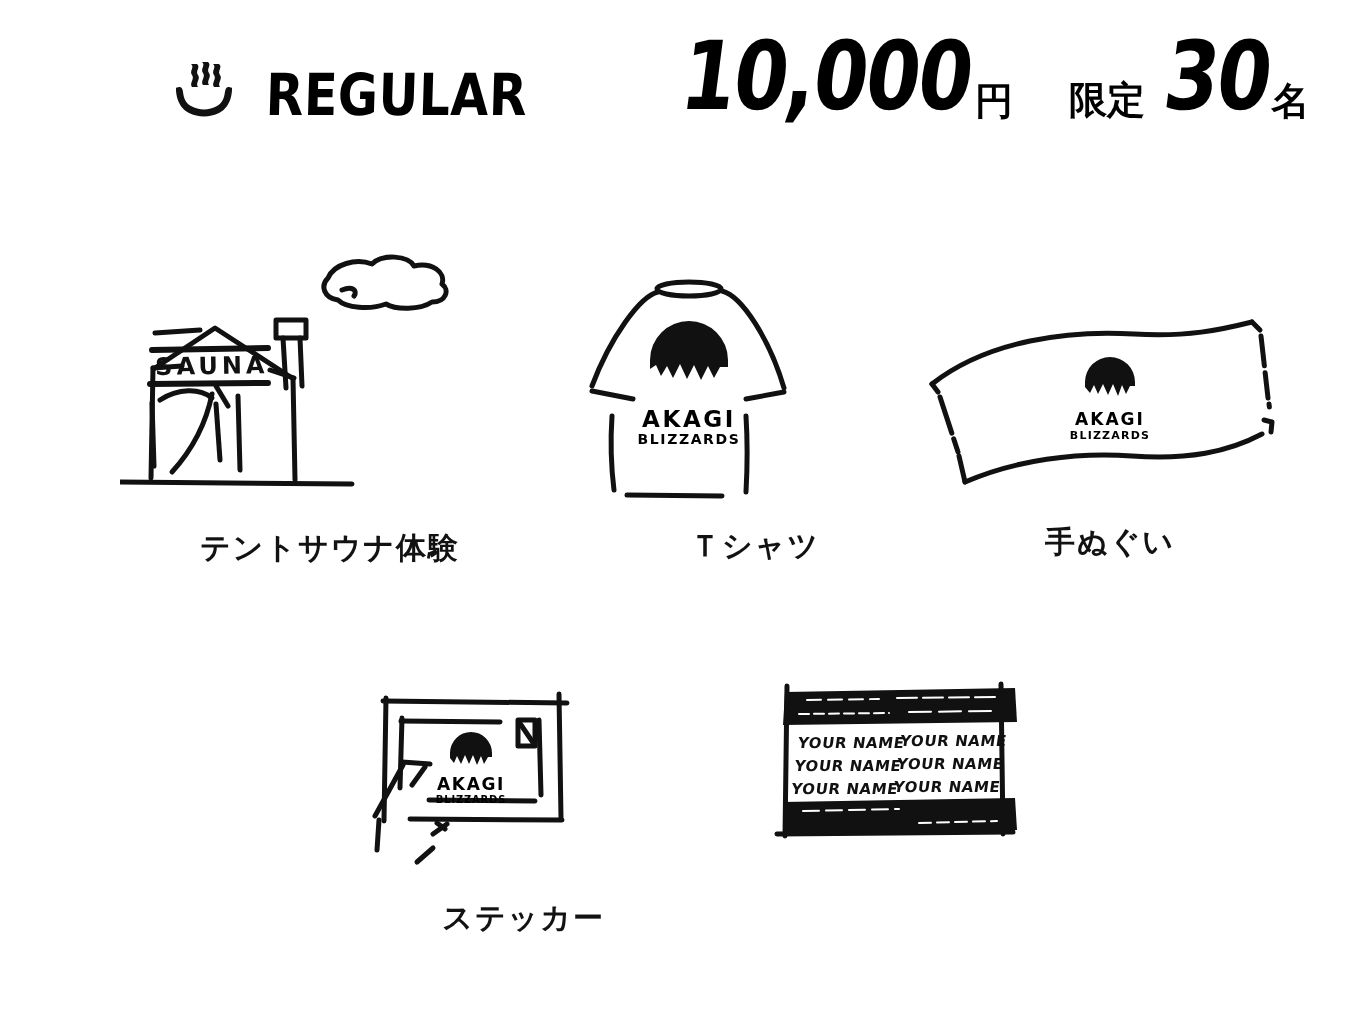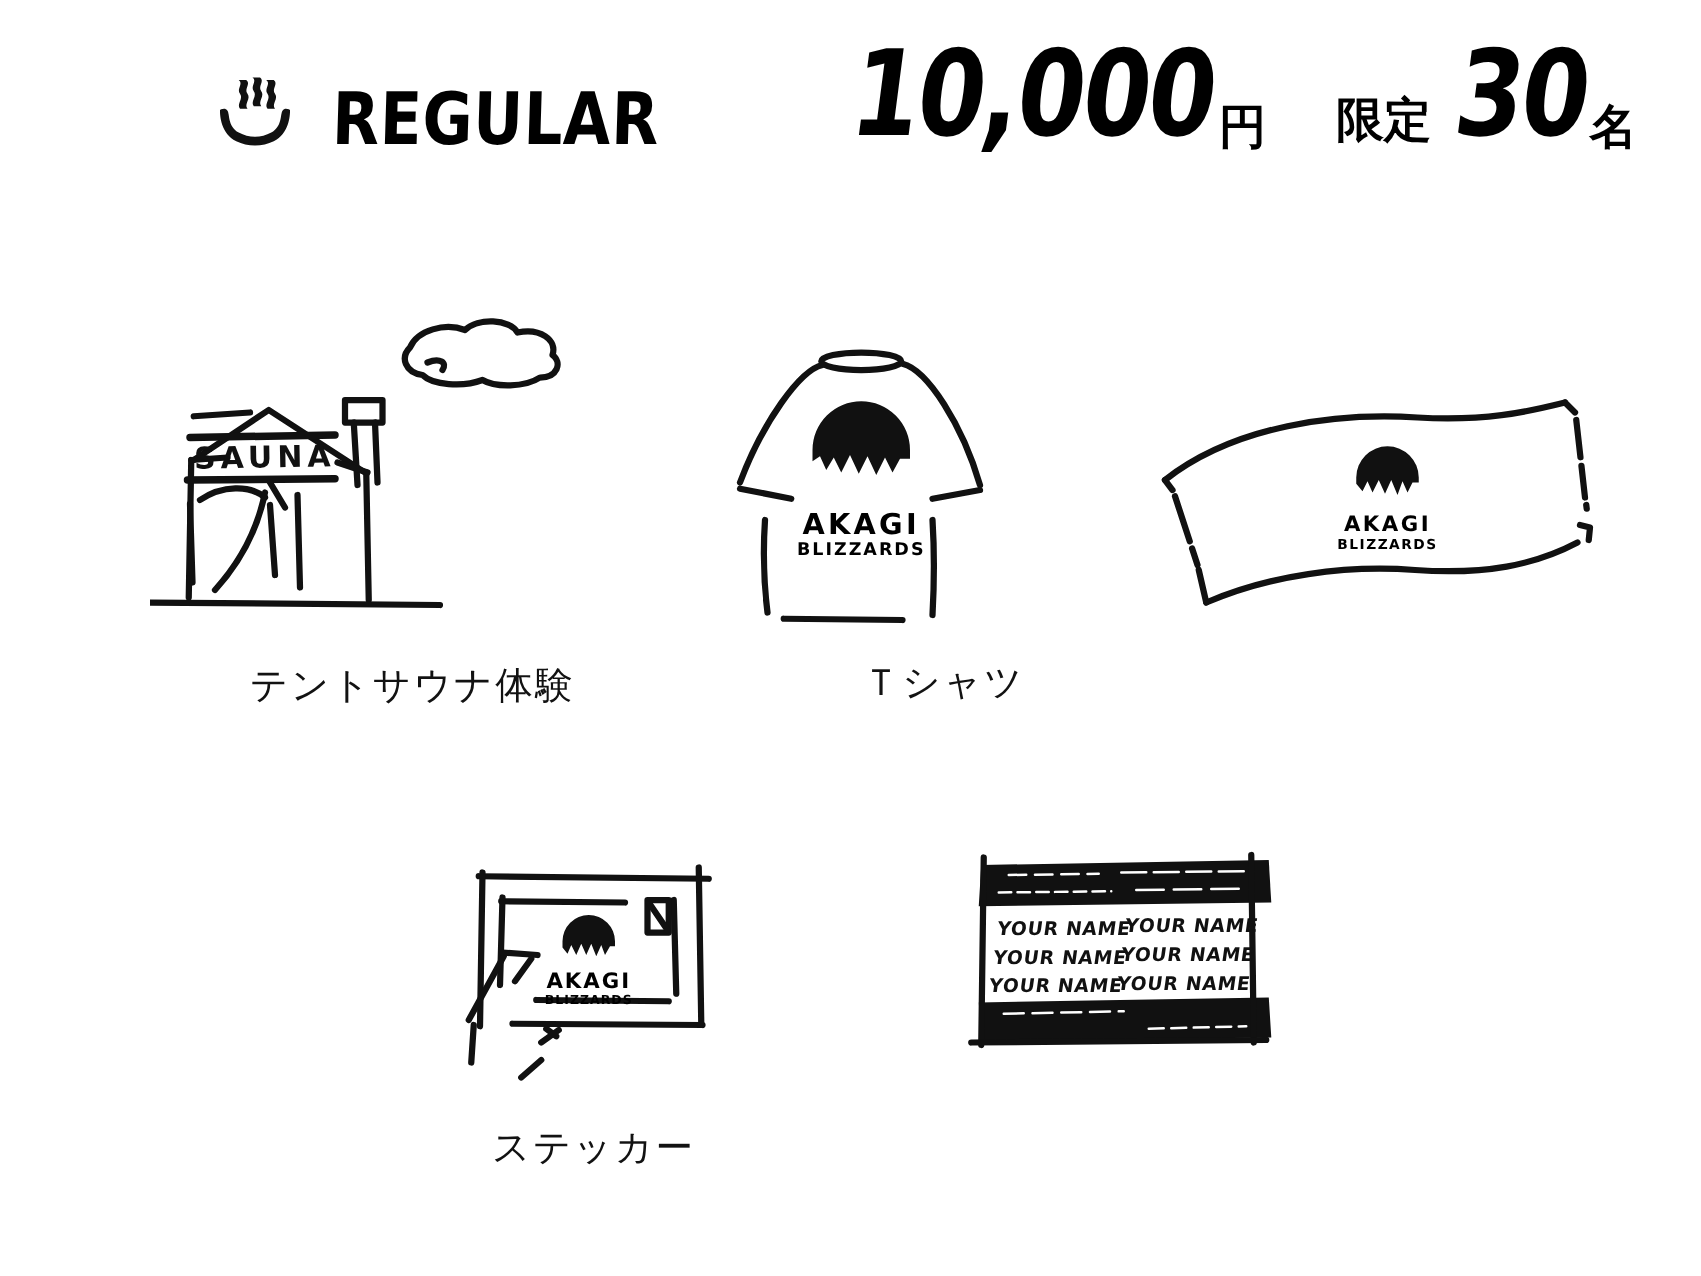--- a/index.html
+++ b/index.html
@@ -74,21 +74,21 @@
   }
   .unit {
     font-family: "DejaVu Sans", sans-serif;
     font-weight: 700;
     font-size: 38px;
     line-height: 1;
     padding-bottom: 4px;
     margin-left: 10px;
   }
   #limit-label {
-    font-family: Liberation Mono, monospace;
+    font-family: Liberation Sans, sans-serif;
     font-weight: 700;
     font-size: 38px;
     line-height: 1;
     padding-bottom: 5px;
     margin-left: 56px;
   }
   #limit-count {
     margin-left: 14px;
   }
   #limit-unit {
@@ -103,37 +103,37 @@
     position: relative;
     display: block;
     margin: 0 auto;
   }
   .reward .caption {
     position: absolute;
     left: 0;
     width: 100%;
     text-align: center;
     font-family: "DejaVu Sans", sans-serif;
-    font-weight: 400;
+    font-weight: 700;
     font-size: 30px;
     letter-spacing: 2px;
     color: #121212;
     white-space: nowrap;
   }
 
   #reward-sauna   { left: 120px;  top: 228px; width: 420px; height: 360px; }
   #reward-tshirt  { left: 560px;  top: 268px; width: 260px; height: 320px; }
   #reward-tenugui { left: 910px;  top: 300px; width: 400px; height: 288px; }
   #reward-sticker { left: 345px;  top: 668px; width: 260px; height: 290px; }
   #reward-credit  { left: 745px;  top: 678px; width: 300px; height: 280px; }
 
   #reward-sauna   .caption { top: 300px; }
   #reward-tshirt  .caption { top: 258px; text-align: right; }
   #reward-tenugui .caption { top: 222px; }
-  #reward-sticker .caption { top: 230px; }
+  #reward-sticker .caption { top: 230px; text-align: right; }
   #reward-credit  .caption { top: 220px; }
 
   
   .brand-name {
     font-family: "DejaVu Sans", sans-serif;
     font-weight: 700;
     text-anchor: middle;
     fill: #000;
   }
 </style>
@@ -259,20 +259,21 @@
       </g>
 
       <g transform="translate(190 82)">
         <path d="M-25 0 A25 25 0 1 1 25 0
                  L25 4
                  L20 4 L16 12 L12 3 L8 14 L3 2 L-2 13 L-7 2 L-12 12 L-16 3 L-20 11 L-25 5 Z" fill="#111"></path>
       </g>
       <text class="brand-name" x="190" y="125" font-size="17" letter-spacing="2">AKAGI</text>
       <text class="brand-name" x="190" y="139" font-size="11" letter-spacing="1.2">BLIZZARDS</text>
     </svg>
+    <div class="caption">手ぬぐい</div>
   </div>
 
   <div class="reward" id="reward-sticker">
     <svg class="art" width="240" height="218" viewBox="0 0 240 218" aria-hidden="true">
       <g fill="none" stroke="#111" stroke-width="5" stroke-linecap="round" stroke-linejoin="round">
 
         <path d="M28 33 L212 35"></path>
         <path d="M31 30 L29 153"></path>
         <path d="M204 26 L206 150"></path>
         <path d="M55 151 L207 152"></path>

